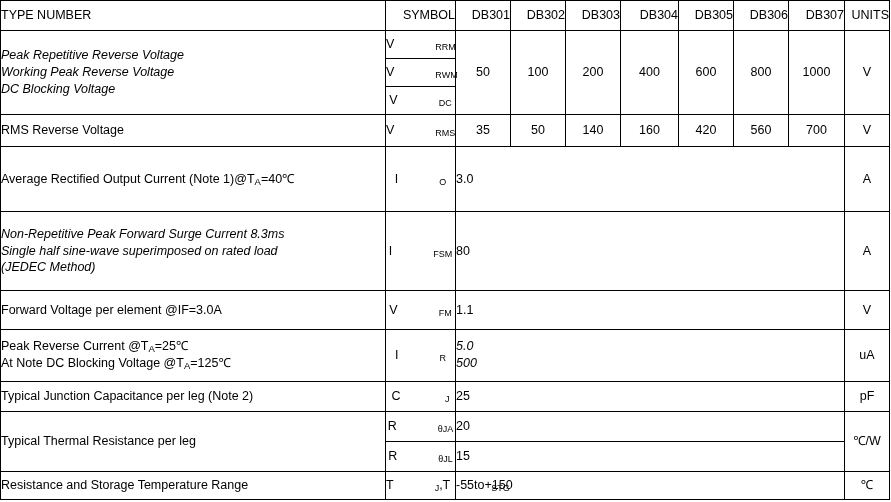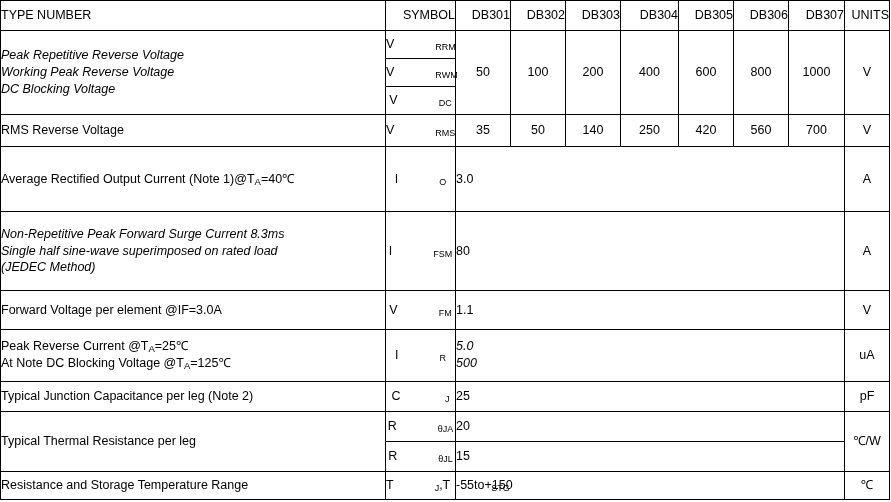--- a/index.html
+++ b/index.html
@@ -97,21 +97,21 @@
   <tr style="height:26px">
     <td class="c-symbol sym"><span>V</span><span class="sub">DC</span></td>
   </tr>
 
   <tr style="height:30px">
     <td class="c-param pad-l6"> RMS Reverse Voltage</td>
     <td class="c-symbol sym"><span>V</span><span class="sub">RMS</span></td>
     <td class="c-val">35</td>
     <td class="c-val">50</td>
     <td class="c-val">140</td>
-    <td class="c-val">250</td>
+    <td class="c-val">160</td>
     <td class="c-val">420</td>
     <td class="c-val">560</td>
     <td class="c-val">700</td>
     <td class="c-units">V</td>
   </tr>
 
   <tr style="height:60px">
     <td class="c-param pad-l6"><span>Average Rectified Output Current   (Note 1)@T</span><span class="note-sub">A</span><span>=40℃</span></td>
     <td class="c-symbol sym"><span>I</span><span class="sub">O</span></td>
     <td class="big-merge" colspan="7">3.0</td>

